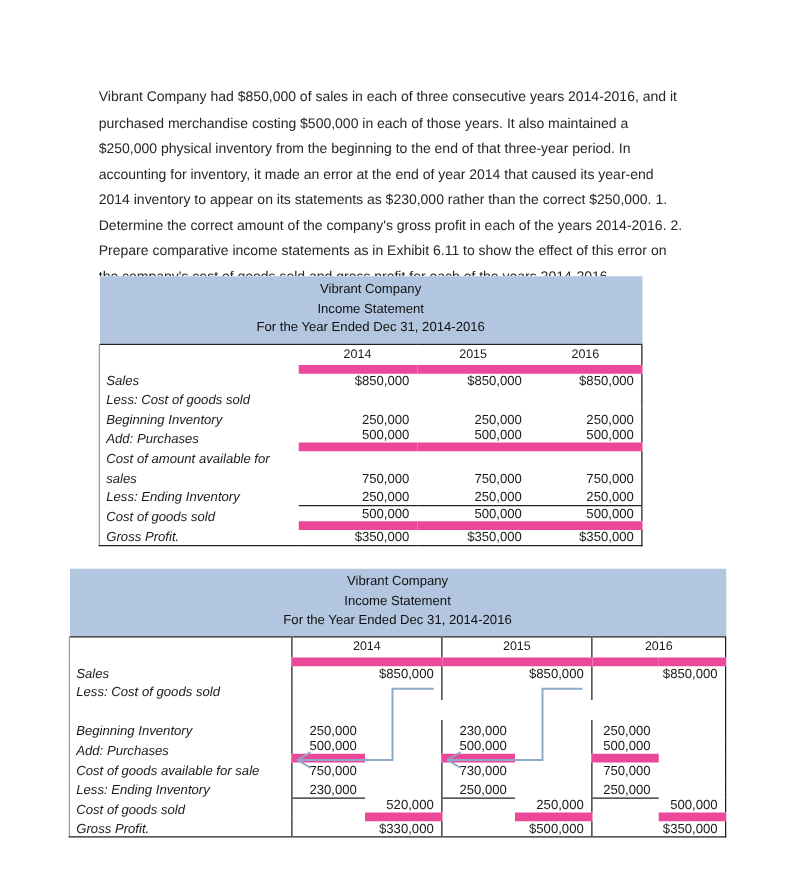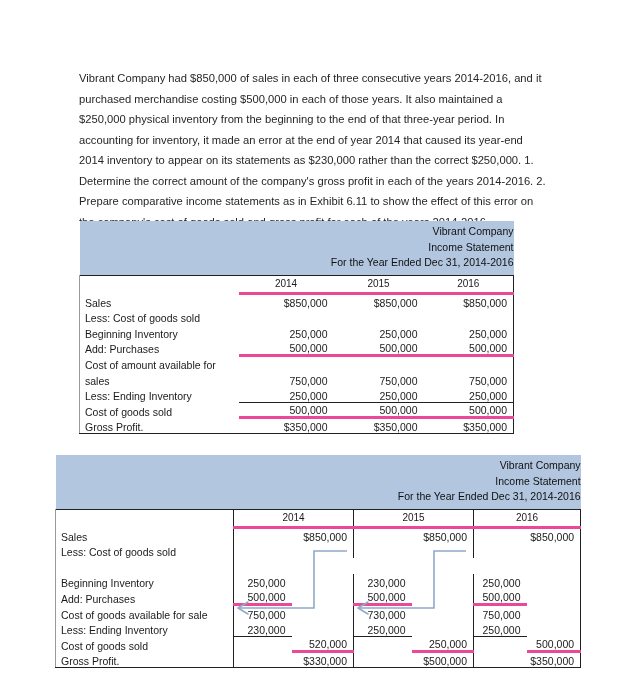--- a/index.html
+++ b/index.html
@@ -40,43 +40,43 @@
   .stmt td, .stmt th {
     padding: 0;
     margin: 0;
     font-weight: normal;
     vertical-align: bottom;
     white-space: nowrap;
   }
 
   .title-band {
     background: #b3c6e0;
-    text-align: right;
+    text-align: center;
     font-weight: bold;
     font-size: 10.5px;
     line-height: 15px;
     color: #101010;
     padding: 3px 0 4px 0 !important;
   }
   .title-band div { line-height: 15.5px; }
 
   .yearhead {
     text-align: center;
     font-weight: bold;
     font-size: 10px;
     height: 16px;
     line-height: 16px;
   }
 
-  .lbl  { text-align: left; padding-left: 5px !important; }
+  .lbl  { text-align: left; padding-left: 5px !important; font-style: italic; }
   .num  { text-align: right; padding-right: 6px !important; }
   .rowh { height: 15.6px; }
 
   
-  .bt-thin   { border-top: 3px solid #ec4899; }
+  .bt-thin   { border-top: 7px solid #ec4899; }
   .bt-dark   { border-top: 1px solid #202020; }
   .bb-dark   { border-bottom: 1px solid #202020; }
   .bl-dark   { border-left: 1px solid #202020; }
   .br-dark   { border-right: 1px solid #202020; }
   .bl-thin   { border-left: 1px solid #9a9a9a; }
 
   
   #table-one { left: 79px; top: 221px; width: 434px; }
 
   

